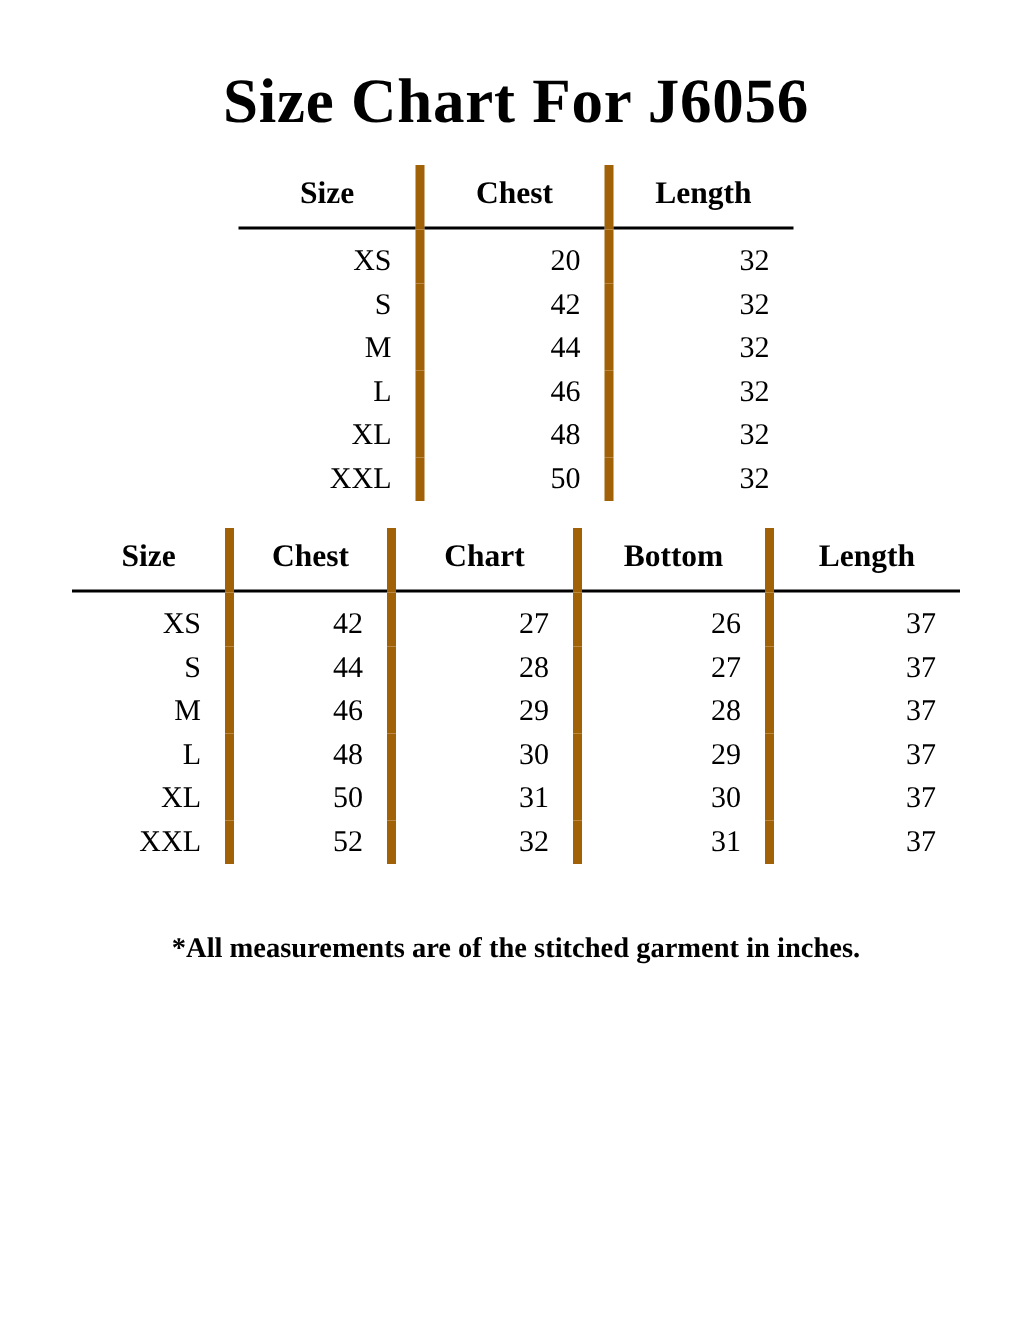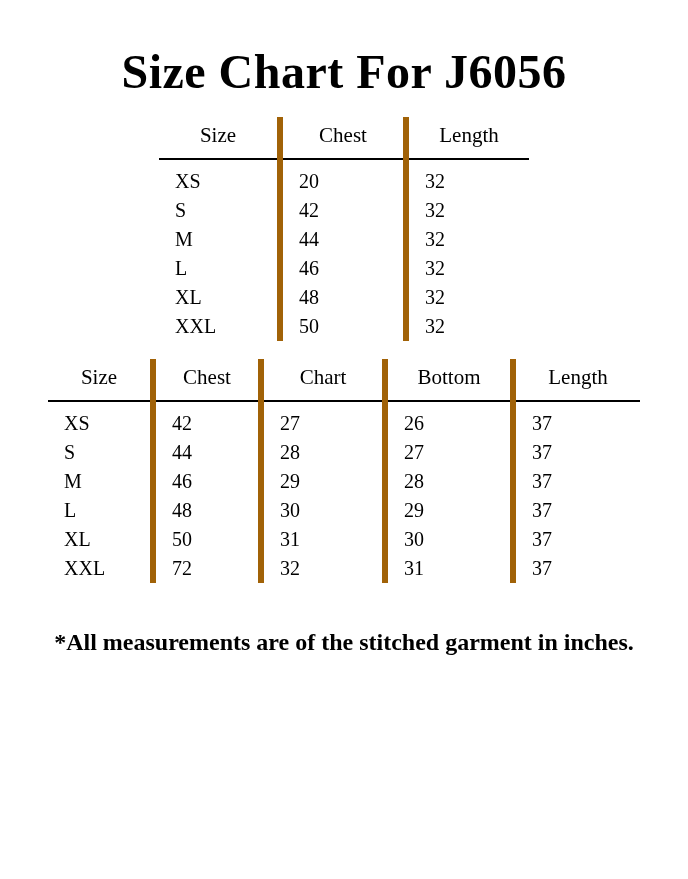--- a/index.html
+++ b/index.html
@@ -17,21 +17,21 @@
   .page {
     position: relative;
     width: 688px;
     height: 879px;
     box-sizing: border-box;
   }
   .title {
     text-align: center;
     font-family: "Liberation Serif", serif;
     font-weight: bold;
-    font-size: 48px;
+    font-size: 42px;
     letter-spacing: 0.5px;
     margin-top: 44px;
     margin-bottom: 0;
   }
   .section-heading {
     text-align: center;
     font-family: "Liberation Sans", sans-serif;
     font-weight: bold;
     font-size: 21px;
     margin: 0;
@@ -42,31 +42,31 @@
   .table-wrap {
     display: flex;
     justify-content: center;
     margin-top: 18px;
   }
   table.size-table {
     border-collapse: collapse;
     font-family: "Liberation Serif", serif;
   }
   table.size-table th {
-    font-weight: normal;
+    font-weight: bold;
     font-size: 21px;
     padding: 6px 16px 10px 16px;
     text-align: center;
     border-bottom: 2px solid #000;
   }
   table.size-table td {
     font-weight: normal;
     font-size: 20px;
     padding: 3px 16px;
-    text-align: left;
+    text-align: right;
   }
   
   table.size-table th + th,
   table.size-table td + td {
     border-left: 6px solid #a16207;
   }
   
   #top-table th:nth-child(1), #top-table td:nth-child(1) { width: 86px; }
   #top-table th:nth-child(2), #top-table td:nth-child(2) { width: 88px; }
   #top-table th:nth-child(3), #top-table td:nth-child(3) { width: 88px; }
@@ -78,21 +78,21 @@
   #pant-table th:nth-child(5), #pant-table td:nth-child(5) { width: 92px; }
 
   
   table.size-table tbody tr:first-child td {
     padding-top: 10px;
   }
   .footnote {
     text-align: center;
     font-family: "Liberation Serif", serif;
     font-weight: bold;
-    font-size: 24px;
+    font-size: 19px;
     margin-top: 46px;
   }
 </style>
 </head>
 <body>
 
 <div class="page">
 
   <h1 class="title">Size Chart For J6056</h1>
 
@@ -184,21 +184,21 @@
         </tr>
         <tr>
           <td>XL</td>
           <td>50</td>
           <td>31</td>
           <td>30</td>
           <td>37</td>
         </tr>
         <tr>
           <td>XXL</td>
-          <td>72</td>
+          <td>52</td>
           <td>32</td>
           <td>31</td>
           <td>37</td>
         </tr>
       </tbody>
     </table>
   </div>
 
   <div class="footnote">*All measurements are of the stitched garment in inches.</div>
 

